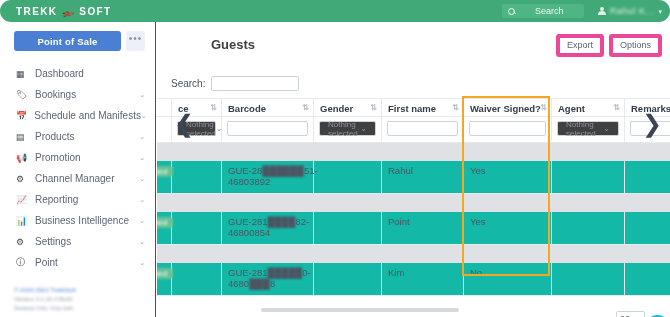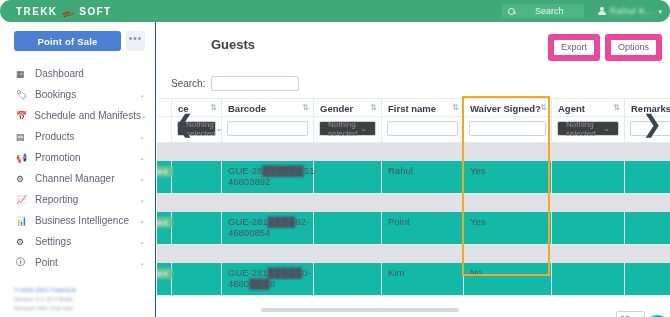--- a/index.html
+++ b/index.html
@@ -73,21 +73,21 @@
   .nav-label { white-space:nowrap; }
   .sb-foot { padding:14px 0 0 14px; }
   .sb-foot div { height:6px; margin-bottom:3px; filter:blur(1.5px); font-size:6px; color:#8d97a5; white-space:nowrap; }
   .sb-foot div.lnk { color:#4a7fd4; }
 
   
   .content { position:absolute; top:22px; left:157px; width:513px; height:295px; background:#fff; }
   .content-head { position:relative; height:44px; }
   .btns { position:absolute; right:8px; top:12px; display:flex; gap:5px; }
   .obtn {
-    border:6px solid #ec4899; border-radius:3px; background:#fff;
+    border:4px solid #ec4899; border-radius:3px; background:#fff;
     color:#5c6573; font-size:9px; padding:2px 7px 3px 7px;
   }
   .page-title { position:absolute; left:14px; top:15px; font-size:13px; color:#404040; font-weight:bold;margin-left:40px; }
   .search-row { position:absolute; left:14px; top:54px; display:flex; align-items:center; gap:6px; }
   .search-row label { font-size:10px; color:#4a525f; }
   .search-inp {
     width:88px; height:15px; border:1px solid #ccd3dd; border-radius:2px; background:#fff;
   }
 
   

